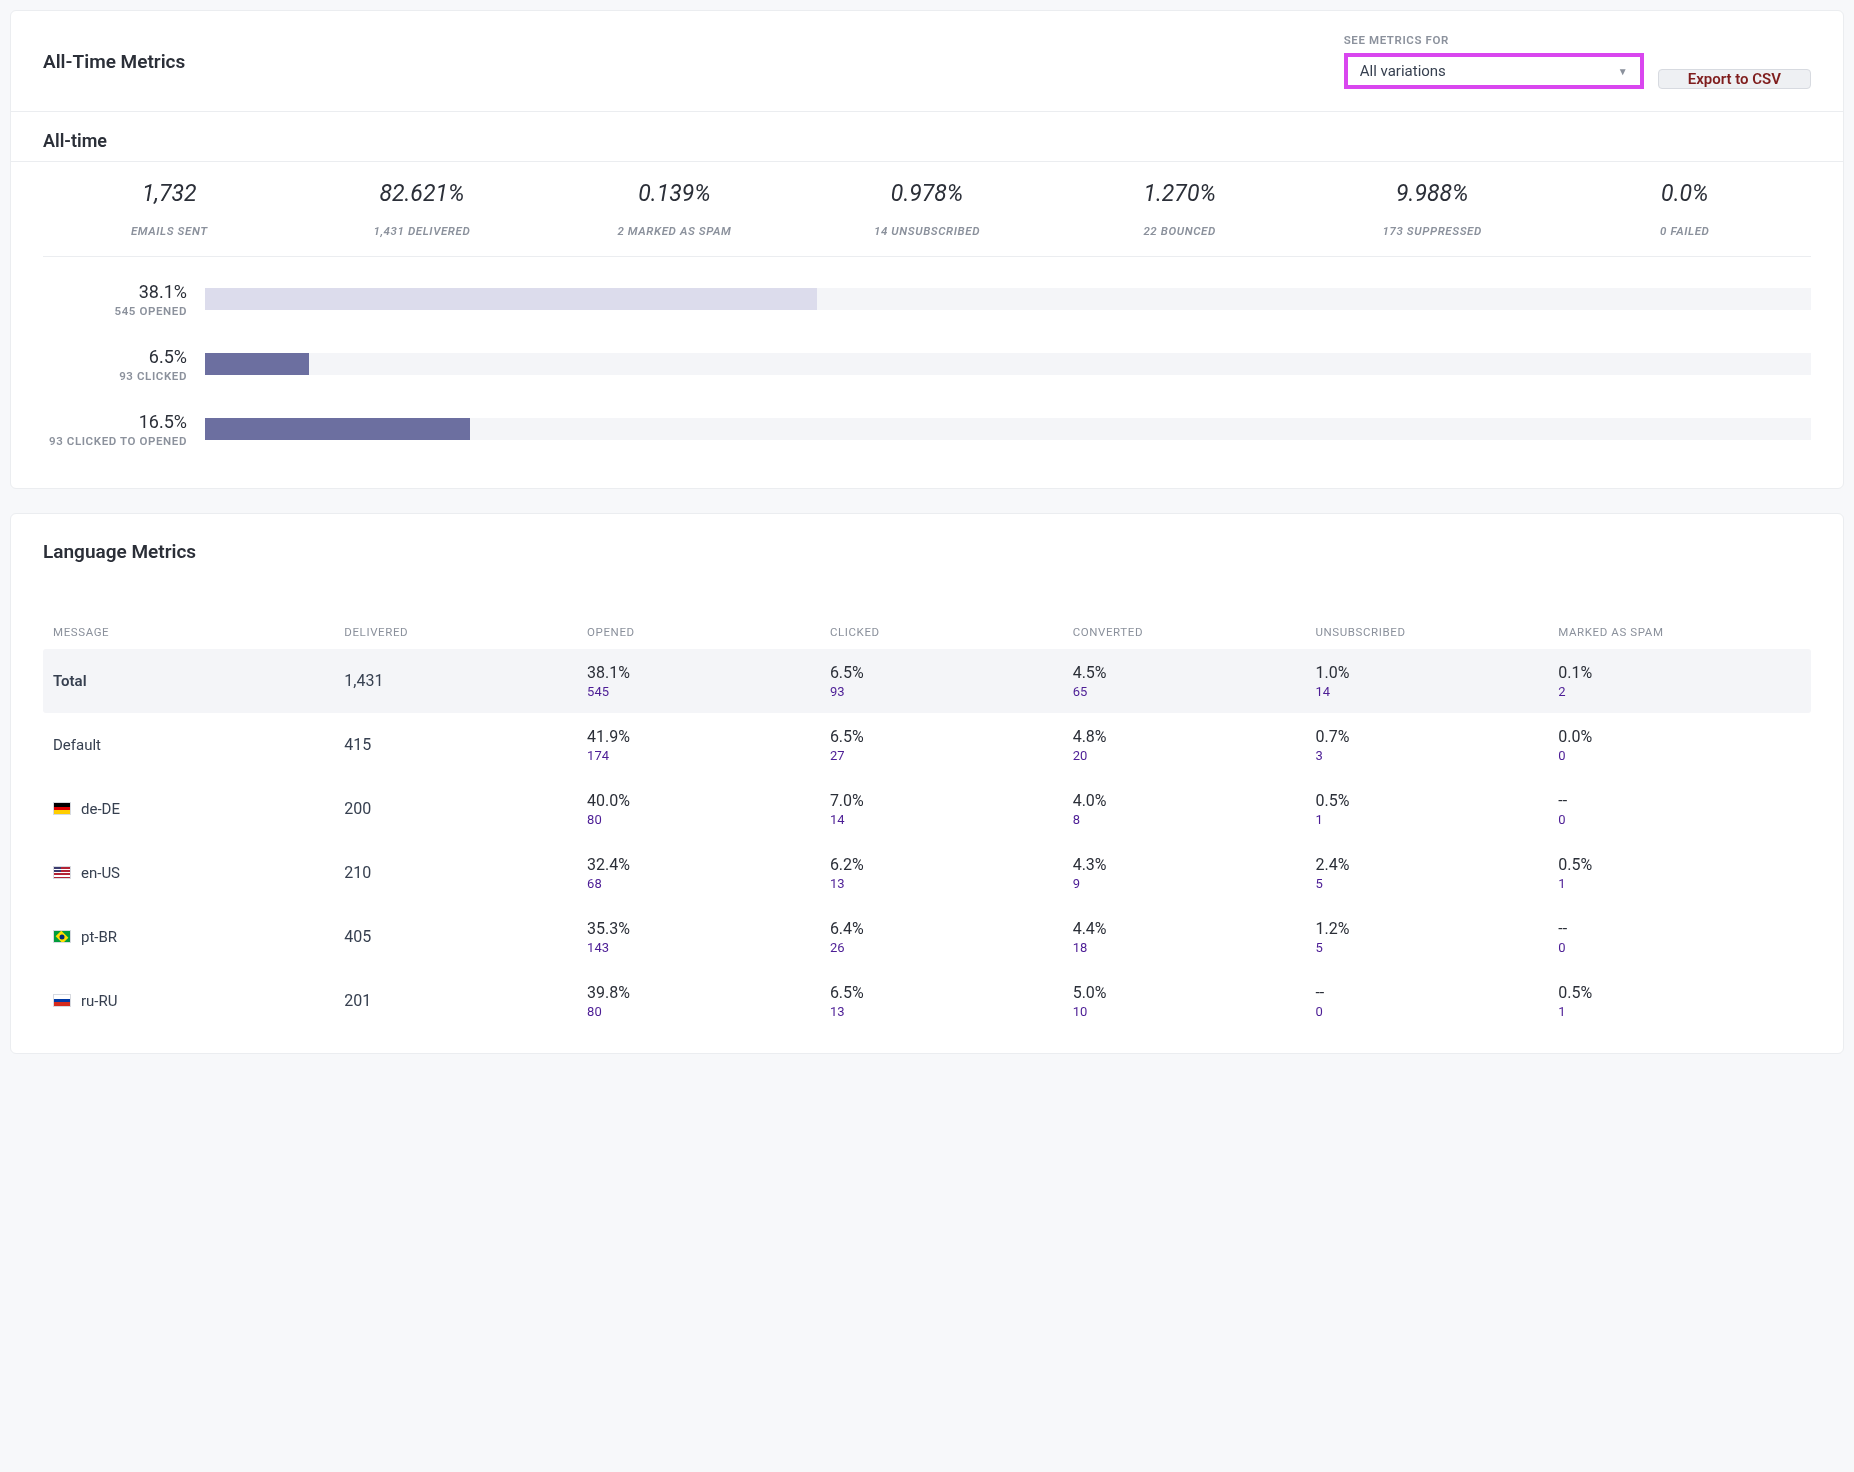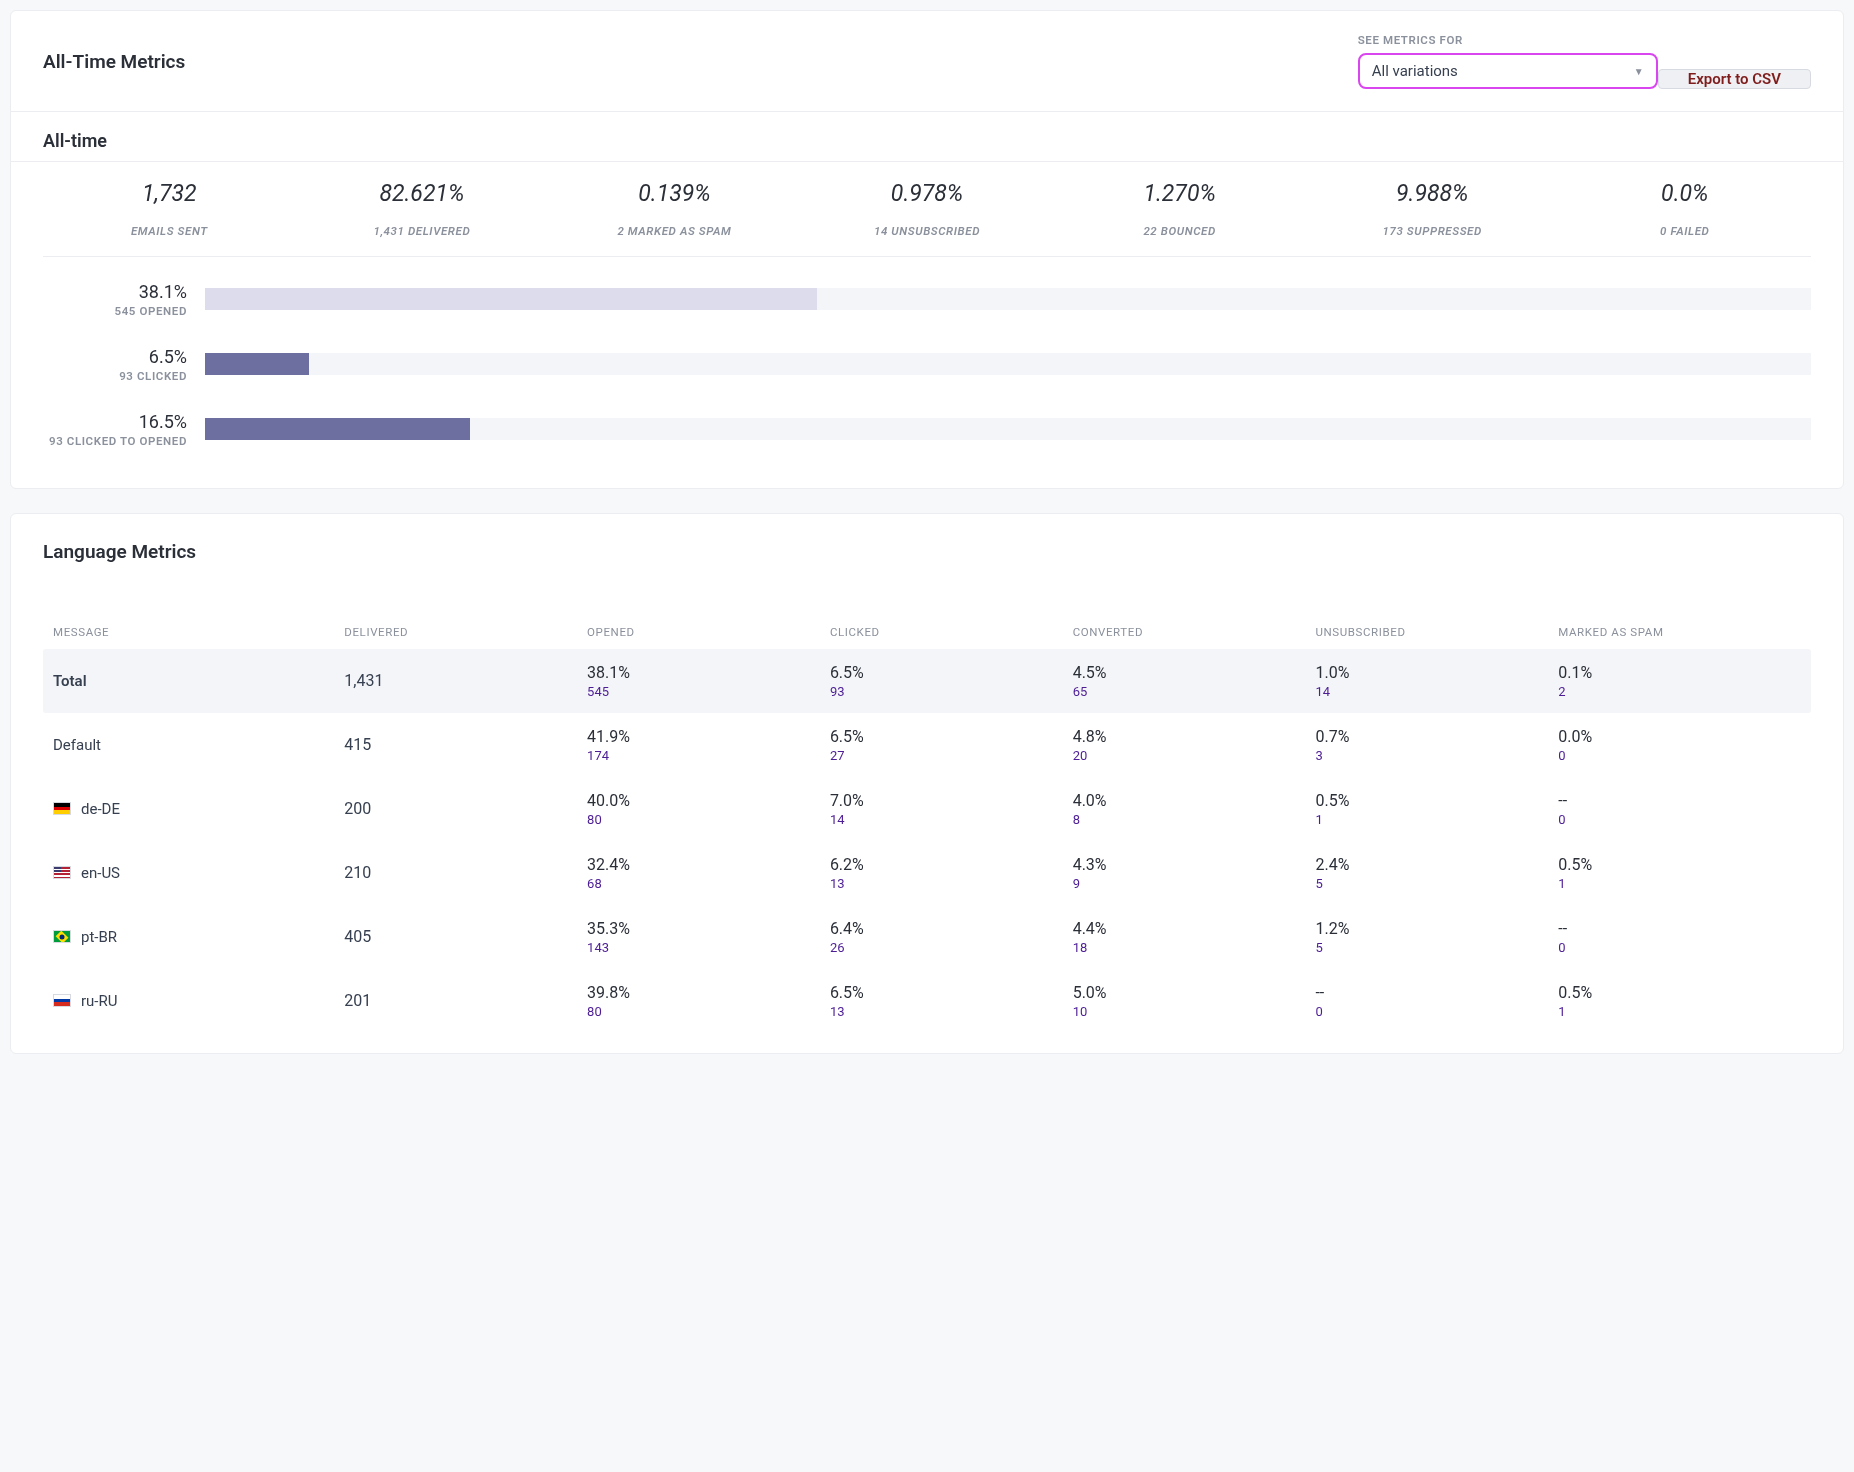--- a/index.html
+++ b/index.html
@@ -24,38 +24,39 @@
     border-bottom: 1px solid #ebedf0;
   }
   .panel-title {
     font-size: 19px;
     font-weight: 600;
     color: #2b2f38;
   }
   .header-controls {
     display: flex;
     align-items: flex-end;
+    gap: 14px;
   }
   .control-group {
     display: flex;
     flex-direction: column;
     gap: 6px;
   }
   .control-label {
     font-size: 11.5px;
     letter-spacing: 0.6px;
     color: #8b919c;
     font-weight: 600;
   }
   .select {
     width: 300px;
     height: 36px;
     padding: 0 12px;
-    border: 2px solid #d946ef;
-    border-radius: 8px;
+    border: 4px solid #d946ef;
+    border-radius: 0;
     background: #fff;
     font-size: 15px;
     color: #374050;
     display: flex;
     align-items: center;
     justify-content: space-between;
     cursor: pointer;
   }
   .select .caret {
     font-size: 10px;

